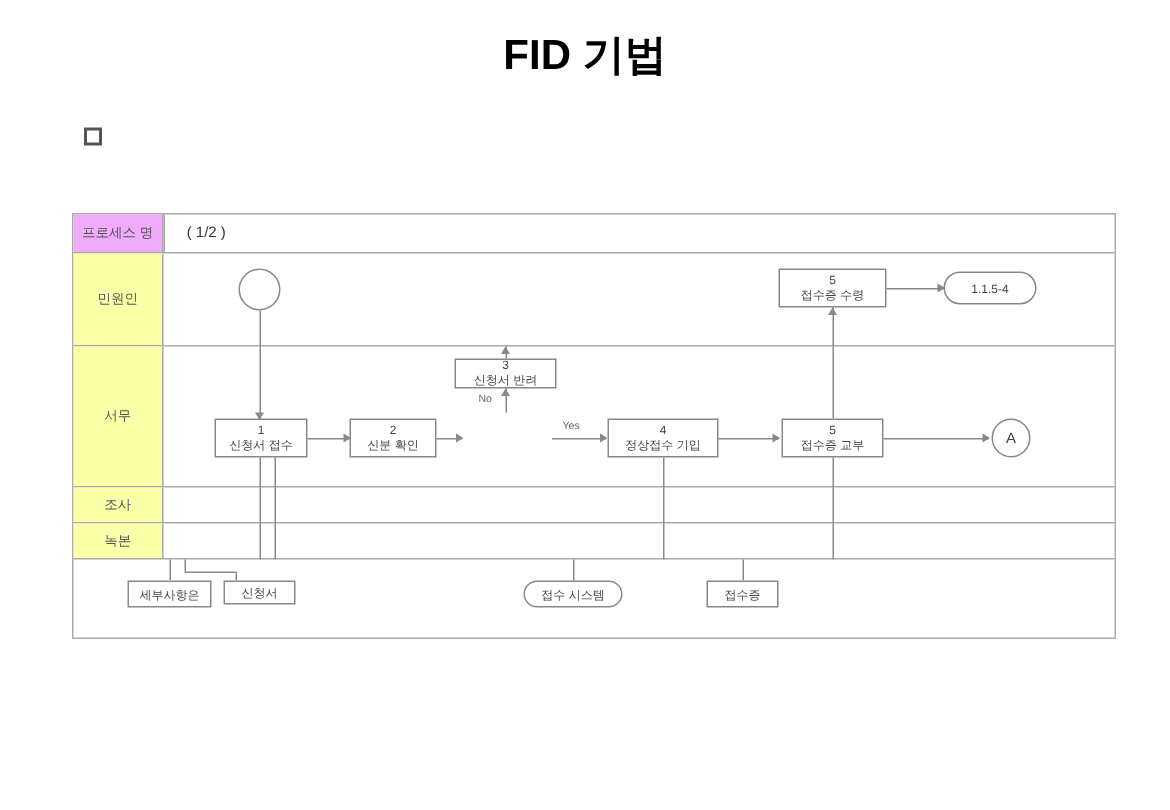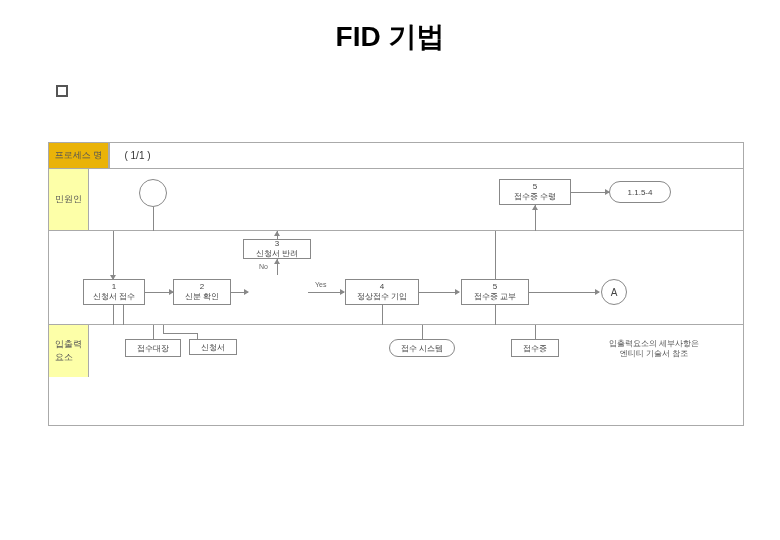--- a/index.html
+++ b/index.html
@@ -2,25 +2,25 @@
 <html><head>
 <meta charset="utf-8">
 <style>
   *{box-sizing:border-box;margin:0;padding:0}
   body{width:780px;height:540px;background:#fff;font-family:Arial,"Malgun Gothic",sans-serif;position:relative;overflow:hidden}
   .title{text-align:center;font-size:28px;font-weight:bold;color:#000;padding-top:18px}
   .subtitle{font-size:18px;color:#000;padding:24px 0 0 56px}
   .bullet{display:inline-block;width:12px;height:12px;border:2px solid #555;margin-right:6px;position:relative;top:1px}
   .canvas{position:absolute;left:48px;top:142px;width:696px;height:284px;border:1px solid #aaa}
   .head-row{height:26px;border-bottom:1px solid #aaa;display:flex}
-  .head-left{width:60px;border-right:1px solid #aaa;background:#eab308;font-size:9px;display:flex;align-items:center;justify-content:center;color:#555}
+  .head-left{width:60px;border-right:1px solid #aaa;background:#f0abfc;font-size:9px;display:flex;align-items:center;justify-content:center;color:#555}
   .head-mid{flex:1;font-size:10px;display:flex;align-items:center;justify-content:center;color:#333}
   .head-right{width:56px;border-left:1px solid #aaa;font-size:10px;display:flex;align-items:center;justify-content:center;color:#333}
   .lane{border-bottom:1px solid #aaa;display:flex}
-  .lane-lab{width:40px;border-right:1px solid #aaa;background:#fdffa8;font-size:9px;display:flex;align-items:center;justify-content:center;color:#555}
+  .lane-lab{width:60px;border-right:1px solid #aaa;background:#fdffa8;font-size:9px;display:flex;align-items:center;justify-content:center;color:#555}
   .lane-body{flex:1;position:relative}
   .row1{height:62px}.row2{height:94px}.row3{height:24px}.row4{height:24px}.row5{height:52px;border-bottom:none}
   .circ{position:absolute;width:28px;height:28px;border:1px solid #888;border-radius:50%;background:#fff}
   .box{position:absolute;border:1px solid #888;background:#fff;font-size:8px;color:#444;text-align:center;display:flex;flex-direction:column;align-items:center;justify-content:center;padding:1px 2px}
   .num{display:block;font-size:8px}
   .dia{position:absolute;width:62px;height:38px;display:flex;align-items:center;justify-content:center;font-size:8px;color:#444;text-align:center}
   .dia svg{position:absolute;inset:0}
   .dia .dtxt{position:relative;z-index:2;line-height:1.1}
   .round{border-radius:12px}
   .ln{position:absolute;background:#888}
@@ -35,21 +35,21 @@
 <body>
 
 <div class="title">FID 기법</div>
 <div class="subtitle">
   <span class="bullet"></span>
 </div>
 
 <div class="canvas">
   <div class="head-row">
     <div class="head-left">프로세스 명</div>
-    <div class="head-right">( 1/1 )</div>
+    <div class="head-right">( 1/2 )</div>
   </div>
 
   <div class="lane row1">
     <div class="lane-lab">민원인</div>
     <div class="lane-body">
       <div class="circ" style="left:50px;top:10px"></div>
       <div class="ln" style="left:64px;top:38px;width:1px;height:24px"></div>
       <div class="box" style="left:410px;top:10px;width:72px;height:26px">
         <span class="num">5</span>
         <span>접수증 수령</span>
@@ -58,20 +58,21 @@
         <span>1.1.5-4</span>
       </div>
       <div class="ln" style="left:446px;top:36px;width:1px;height:26px"></div>
       <div class="arr au" style="left:443px;top:36px"></div>
       <div class="ln" style="left:482px;top:23px;width:38px;height:1px"></div>
       <div class="arr ar" style="left:516px;top:20px"></div>
     </div>
   </div>
 
   <div class="lane row2">
+    <div class="lane-lab">서무</div>
     <div class="lane-body">
       <div class="box" style="left:34px;top:48px;width:62px;height:26px">
         <span class="num">1</span>
         <span>신청서 접수</span>
       </div>
       <div class="ln" style="left:64px;top:0px;width:1px;height:48px"></div>
       <div class="arr ad" style="left:61px;top:44px"></div>
       <div class="ln" style="left:64px;top:74px;width:1px;height:20px"></div>
       <div class="ln" style="left:74px;top:74px;width:1px;height:20px"></div>
 
@@ -114,42 +115,56 @@
       <div class="ln" style="left:446px;top:74px;width:1px;height:20px"></div>
       <div class="ln" style="left:480px;top:61px;width:70px;height:1px"></div>
       <div class="arr ar" style="left:546px;top:58px"></div>
 
       <div class="circ" style="left:552px;top:48px;width:26px;height:26px;display:flex;align-items:center;justify-content:center;font-size:10px;color:#444">
           <span>A</span>
         </div>
     </div>
   </div>
 
+  <div class="lane row3">
+    <div class="lane-lab">조사</div>
+    <div class="lane-body">
+      <div class="ln" style="left:64px;top:0;width:1px;height:24px"></div>
+      <div class="ln" style="left:74px;top:0;width:1px;height:24px"></div>
+      <div class="ln" style="left:333px;top:0;width:1px;height:24px"></div>
+      <div class="ln" style="left:446px;top:0;width:1px;height:24px"></div>
+    </div>
+  </div>
 
+  <div class="lane row4">
+    <div class="lane-lab">녹본</div>
+    <div class="lane-body">
+      <div class="ln" style="left:64px;top:0;width:1px;height:24px"></div>
+      <div class="ln" style="left:74px;top:0;width:1px;height:24px"></div>
+      <div class="ln" style="left:333px;top:0;width:1px;height:24px"></div>
+      <div class="ln" style="left:446px;top:0;width:1px;height:24px"></div>
+    </div>
+  </div>
 
   <div class="lane row5">
-    <div class="lane-lab" style="white-space:pre-line">입출력
-요소</div>
     <div class="lane-body">
       <div class="ln" style="left:64px;top:0;width:1px;height:14px"></div>
       <div class="ln" style="left:74px;top:0;width:1px;height:8px"></div>
       <div class="ln" style="left:74px;top:8px;width:34px;height:1px"></div>
       <div class="ln" style="left:108px;top:8px;width:1px;height:6px"></div>
       <div class="ln" style="left:333px;top:0;width:1px;height:14px"></div>
       <div class="ln" style="left:446px;top:0;width:1px;height:14px"></div>
 
       <div class="box" style="left:36px;top:14px;width:56px;height:18px">
-          <span>접수대장</span>
+          <span>세부사항은</span>
         </div>
       <div class="box" style="left:100px;top:14px;width:48px;height:16px">
           <span>신청서</span>
         </div>
       <div class="box round" style="left:300px;top:14px;width:66px;height:18px">
           <span>접수 시스템</span>
         </div>
       <div class="box" style="left:422px;top:14px;width:48px;height:18px">
           <span>접수증</span>
         </div>
-      <div class="foot" style="left:510px;top:14px;width:110px;white-space:pre-line">입출력요소의 세부사항은
-엔티티 기술서 참조</div>
     </div>
   </div>
 </div>
 
 </body></html>

